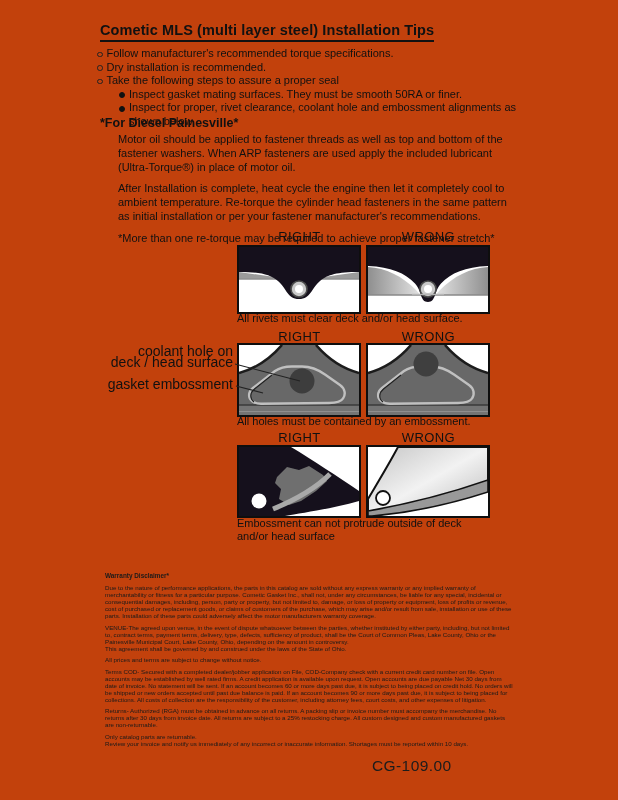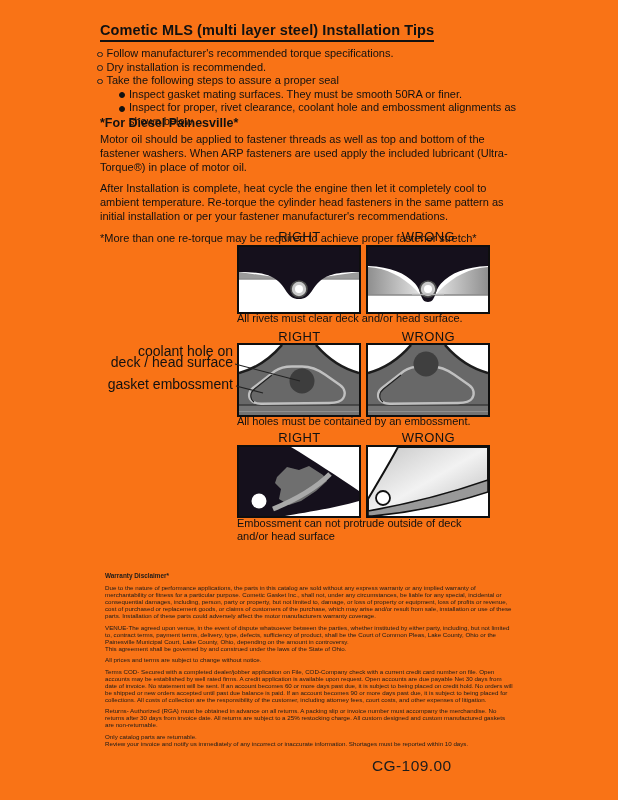--- a/index.html
+++ b/index.html
@@ -1,32 +1,32 @@
 <!DOCTYPE html>
 <html><head>
 <meta charset="utf-8">
 <style>
   html,body{margin:0;padding:0;background:#ffffff;}
   body{width:618px;height:800px;position:relative;overflow:hidden;
        font-family:"Liberation Sans","DejaVu Sans",sans-serif;color:#111;}
-  .page{position:absolute;inset:0;background:#f97316;padding-left:48px;}
+  .page{position:absolute;inset:0;background:#c2410c;padding-left:48px;}
 
   .title{position:absolute;left:100px;top:22px;margin:0;font-size:14.5px;font-weight:bold;
          border-bottom:2px solid #111;padding-bottom:2px;letter-spacing:.1px;}
 
   .tips{position:absolute;left:97px;top:47px;width:430px;font-size:11px;line-height:13.5px;}
   .b-row{display:flex;align-items:flex-start;}
   .b-row .mark{flex:0 0 auto;margin-top:4.5px;margin-right:4px;width:3.5px;height:3.5px;
                border:1.1px solid #222;border-radius:50%;}
   .b-row.sub{margin-left:22px;}
   .b-row.sub .mark{background:#111;border-color:#111;width:4px;height:4px;}
 
   .diesel-head{position:absolute;left:100px;top:116px;margin:0;font-size:12.5px;font-weight:bold;}
   .paras{position:absolute;left:100px;top:133px;width:420px;font-size:11px;line-height:13.8px;}
-  .paras p{margin:0 0 8px 0;}
+  .paras p{margin:0 0 8px 18px;}
 
   .fig-row{position:absolute;left:0;width:618px;}
   .fig-head{position:absolute;width:125px;text-align:center;font-size:13px;letter-spacing:.4px;color:#111;}
   .fh-right{left:237px;}
   .fh-wrong{left:366px;}
   .fig-img{position:absolute;width:120px;border:2.5px solid #0e0e0e;background:#fff;line-height:0;}
   .fi-right{left:237px;}
   .fi-wrong{left:366px;}
   .fig-caption{position:absolute;left:237px;width:280px;font-size:11px;line-height:12.5px;
                white-space:pre-line;color:#111;}

